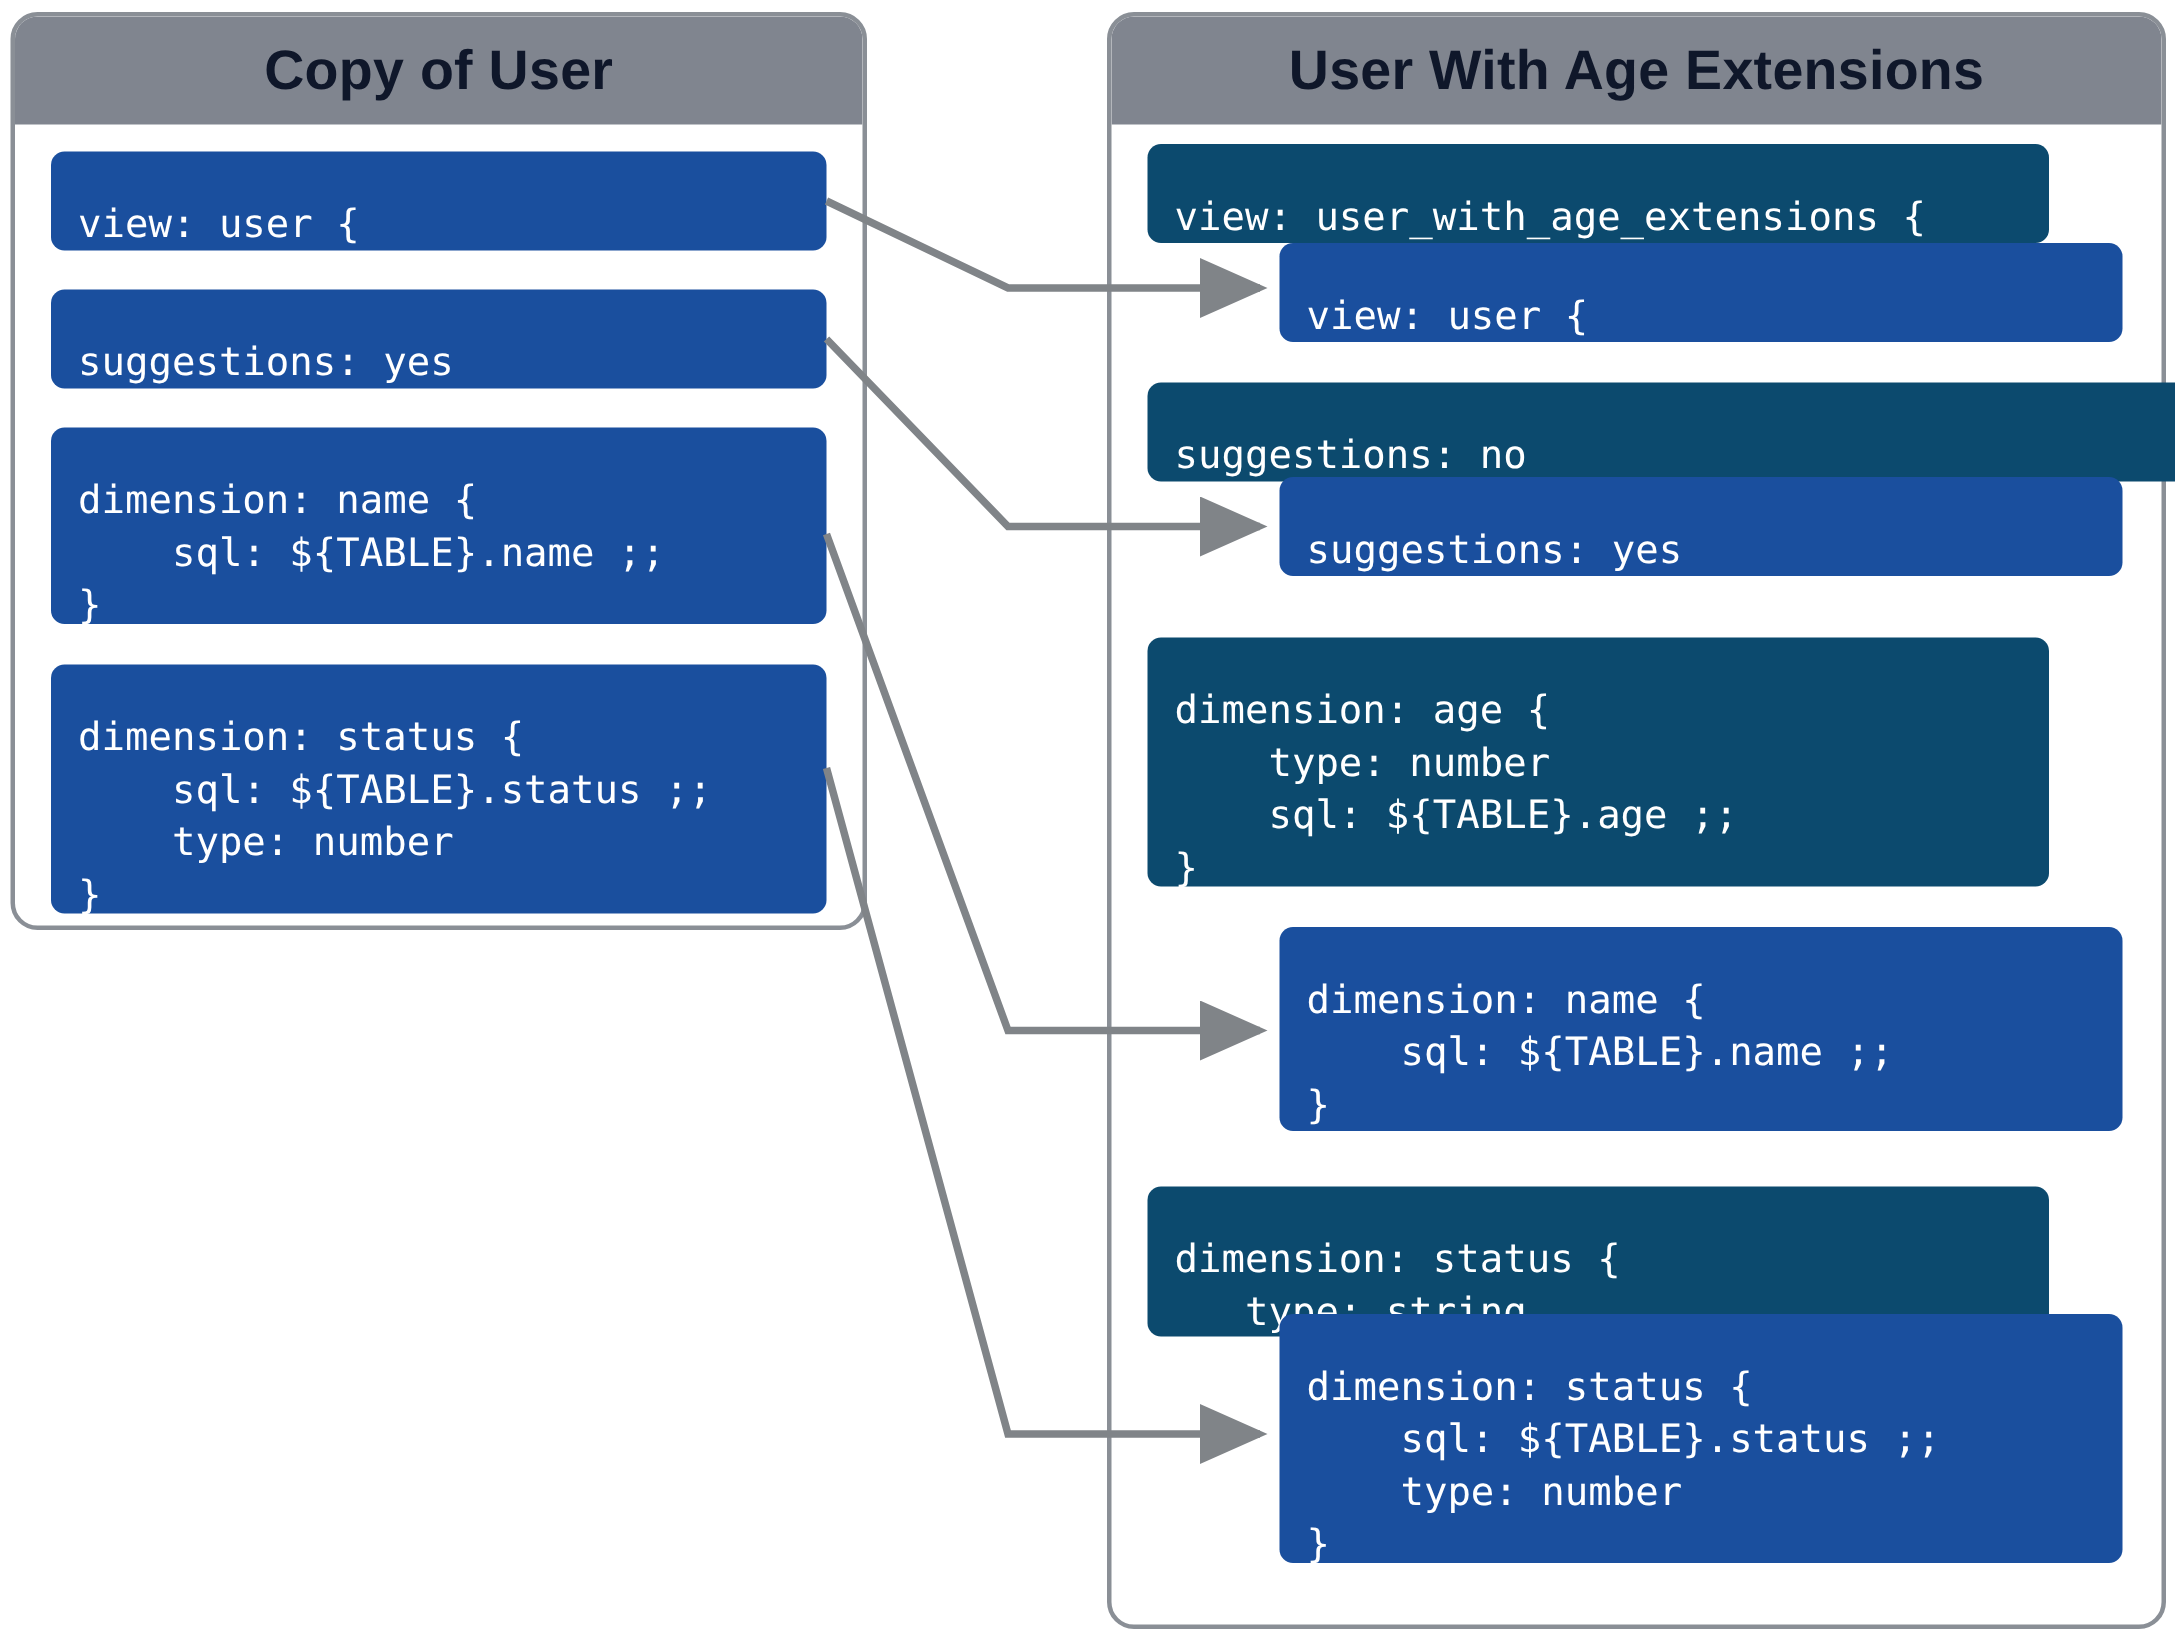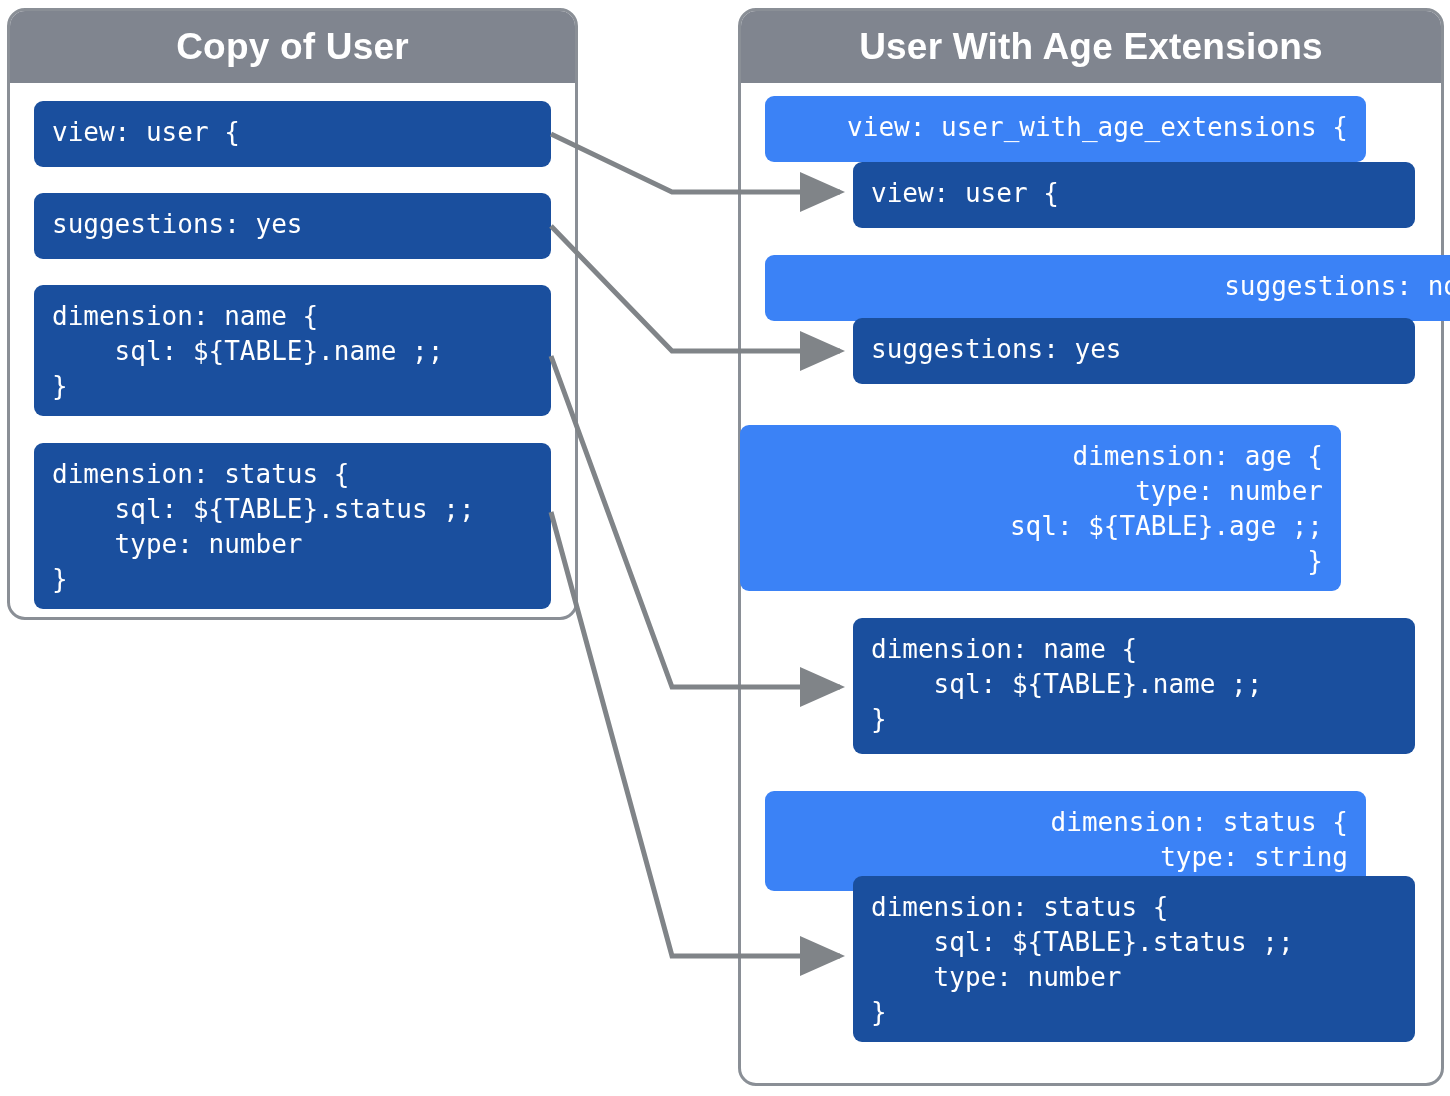--- a/index.html
+++ b/index.html
@@ -28,21 +28,21 @@
     box-sizing: border-box;
     border: 3px solid #8a8f96;
     border-radius: 18px;
     background: #ffffff;
     overflow: hidden;
   }
   .panel-header {
     box-sizing: border-box;
     width: 100%;
     background: #80858f;
-    color: #ffffff;
+    color: #0f172a;
     text-align: center;
     font-weight: 700;
     letter-spacing: 0.2px;
     display: flex;
     align-items: center;
     justify-content: center;
   }
 
   #panel-left {
     left: 7px;
@@ -69,40 +69,40 @@
   
   .code-box {
     position: absolute;
     box-sizing: border-box;
     border-radius: 9px;
     color: #ffffff;
     font-family: "DejaVu Sans Mono", "Liberation Mono", monospace;
     font-size: 26px;
     line-height: 35px;
     white-space: pre;
-    padding: 14px 18px;
+    padding: 32px 18px;
     letter-spacing: 0px;
   }
   .code-box.dark  { background: #1a4f9e; }
-  .code-box.light { background: #3b82f6; text-align: right; }
+  .code-box.light { background: #0c4a6e; }
 
   
   #lb-view        { left: 34px;  top: 101px; width: 517px; height: 66px;  }
   #lb-suggestions { left: 34px;  top: 193px; width: 517px; height: 66px;  }
   #lb-name        { left: 34px;  top: 285px; width: 517px; height: 131px; }
   #lb-status      { left: 34px;  top: 443px; width: 517px; height: 166px; }
 
   
   #rb-view-outer  { left: 765px; top: 96px;  width: 601px; height: 66px;  }
   #rb-view-inner  { left: 853px; top: 162px; width: 562px; height: 66px;  }
 
   #rb-sugg-outer  { left: 765px; top: 255px; width: 712px; height: 66px;  }
   #rb-sugg-inner  { left: 853px; top: 318px; width: 562px; height: 66px;  }
 
-  #rb-age         { left: 740px; top: 425px; width: 601px; height: 166px; }
+  #rb-age         { left: 765px; top: 425px; width: 601px; height: 166px; }
 
   #rb-name-inner  { left: 853px; top: 618px; width: 562px; height: 136px; }
 
   #rb-status-outer{ left: 765px; top: 791px; width: 601px; height: 100px; }
   #rb-status-inner{ left: 853px; top: 876px; width: 562px; height: 166px; }
 
   
   #arrows {
     position: absolute;
     left: 0; top: 0;

